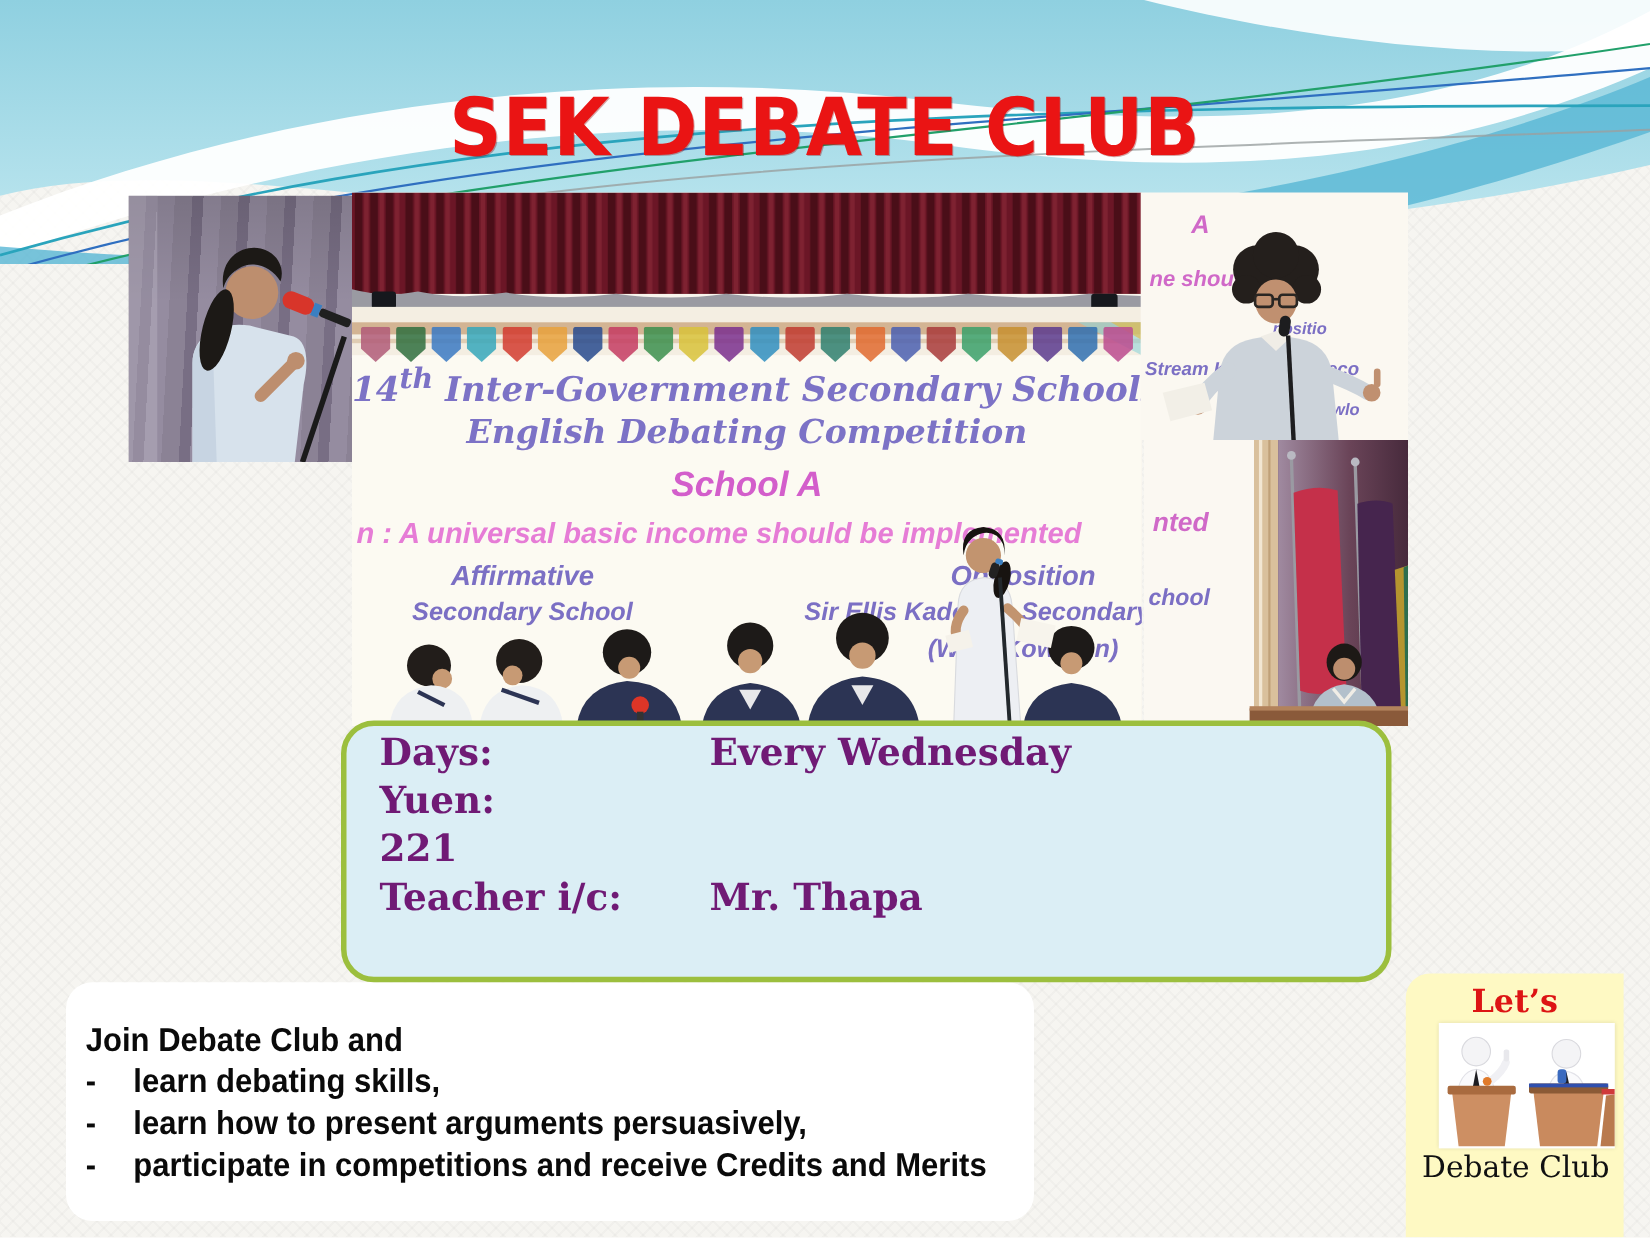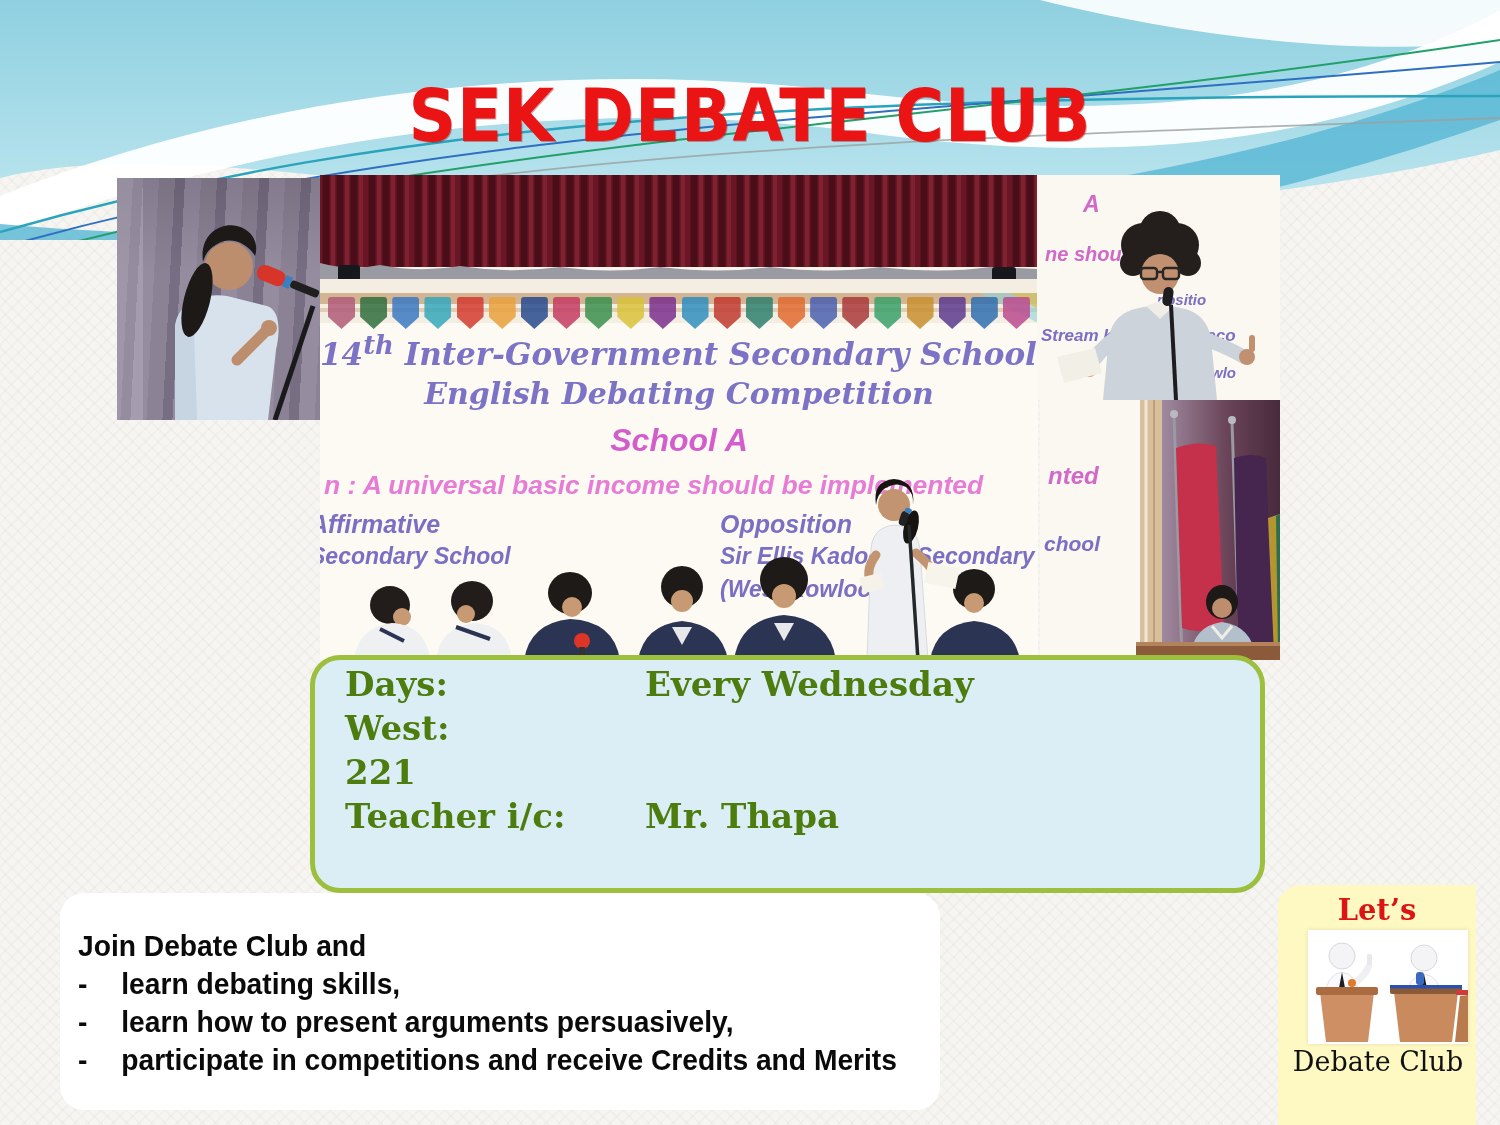--- a/index.html
+++ b/index.html
@@ -39,42 +39,42 @@
   
   .crest-row{position:absolute;left:8px;right:8px;top:122px;height:34px;display:flex;justify-content:space-between;z-index:1;}
   .crest{width:27px;height:32px;clip-path:polygon(0 0,100% 0,100% 62%,50% 100%,0 62%);opacity:.85;border-radius:3px;}
   .script{font-family:"DejaVu Serif","Liberation Serif",serif;font-style:italic;font-weight:bold;}
   .b-line{position:absolute;left:0;width:100%;text-align:center;z-index:1;white-space:nowrap;}
   .b-line1{top:155px;font-size:31px;color:#7c72c6;}
   .b-line2{top:201px;font-size:30px;color:#7c72c6;}
   .b-line3{top:247px;font-size:32px;color:#d35ecb;font-family:"Liberation Sans",sans-serif;font-style:italic;font-weight:bold;}
   .b-motion{position:absolute;left:4px;top:295px;font-size:26.5px;color:#e67cd6;z-index:1;
     font-family:"Liberation Sans",sans-serif;font-style:italic;font-weight:bold;white-space:nowrap;}
-  .b-col{position:absolute;z-index:1;text-align:left;color:#7b6fc4;
+  .b-col{position:absolute;z-index:1;text-align:center;color:#7b6fc4;
     font-family:"Liberation Sans",sans-serif;font-style:italic;font-weight:bold;}
   .b-col .t{font-size:25px;line-height:32px;}
   .b-col .l{font-size:23px;line-height:33px;white-space:nowrap;}
   .b-col-aff{left:-10px;top:333px;width:330px;}
   .b-col-opp{left:400px;top:333px;width:420px;}
 
   
   .frag{position:absolute;z-index:1;font-family:"Liberation Sans",sans-serif;font-style:italic;font-weight:bold;white-space:nowrap;}
   .frag.pink{color:#d069c8;}
   .frag.purple{color:#7b6fc4;}
 
   
   .meeting-box{
     position:absolute;left:310px;top:655px;width:945px;height:228px;z-index:5;
     background:#dbeef5;border:5px solid #9cbf3e;border-radius:30px;
   }
   .meeting-title{
     text-align:center;margin:8px 0 0 0;
     font-family:"DejaVu Serif","Liberation Serif",serif;font-weight:bold;font-size:40px;color:#0b0b0b;
   }
-  .meeting-rows{margin:2px 0 0 30px;font-family:"DejaVu Serif","Liberation Serif",serif;font-weight:bold;font-size:34px;color:#4d7c0f;}
+  .meeting-rows{margin:2px 0 0 30px;font-family:"DejaVu Serif","Liberation Serif",serif;font-weight:bold;font-size:34px;color:#701a75;}
   .meeting-row{display:flex;line-height:44px;}
   .meeting-row .label{width:300px;flex:none;}
 
   
   .join-card{position:absolute;left:60px;top:893px;width:880px;height:217px;background:#ffffff;border-radius:24px;z-index:4;}
   .join-inner{
     margin:34px 0 0 18px;font-family:"Liberation Sans",sans-serif;font-weight:bold;
     font-size:30px;line-height:38px;color:#0a0a0a;transform:scaleX(.94);transform-origin:left top;width:900px;
   }
   .join-bullet{display:flex;}
@@ -296,21 +296,21 @@
     <div class="frag purple" style="left:4px;top:132px;font-size:21px;">chool</div>
   </div>
 
   <div class="meeting-box">
     <div class="meeting-rows">
         <div class="meeting-row">
         <span class="label">Days:</span>
         <span class="value">Every Wednesday</span>
       </div>
         <div class="meeting-row">
-        <span class="label">West:</span>
+        <span class="label">Yuen:</span>
       </div>
         <div class="meeting-row">
         <span class="value">221</span>
       </div>
         <div class="meeting-row">
         <span class="label">Teacher i/c:</span>
         <span class="value">Mr. Thapa</span>
       </div>
       </div>
   </div>

